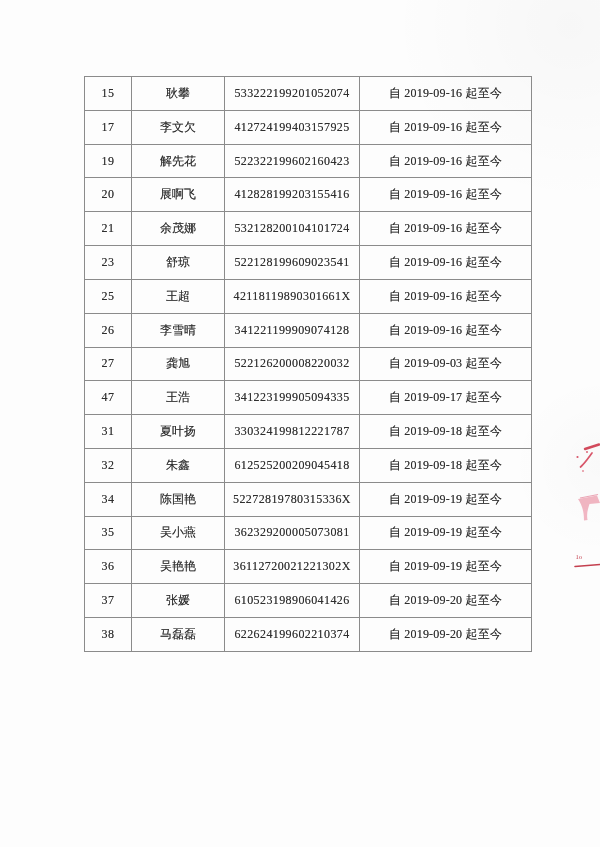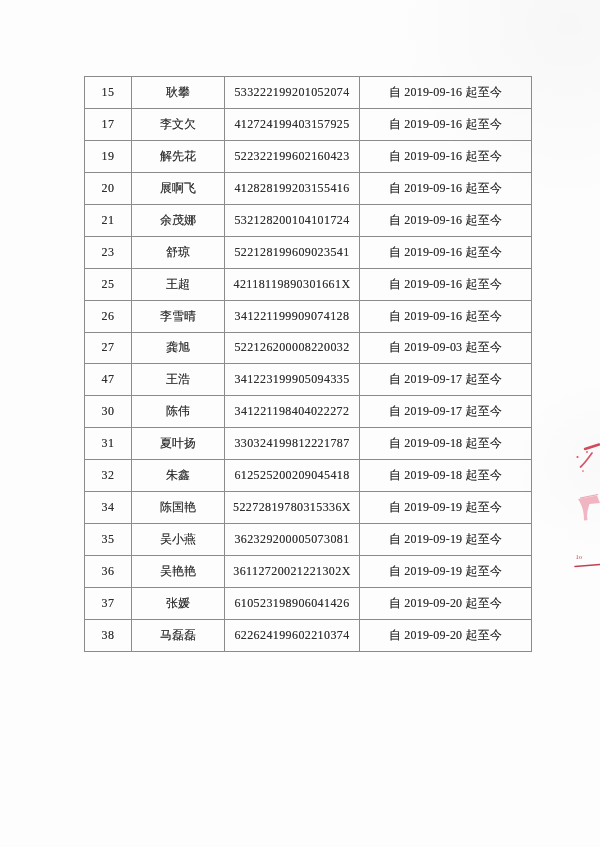--- a/index.html
+++ b/index.html
@@ -133,26 +133,20 @@
     </tr>
 
     <tr>
       <td class="col-index">47</td>
       <td class="col-name">王浩</td>
       <td class="col-id">341223199905094335</td>
       <td class="col-period">自 2019-09-17 起至今</td>
     </tr>
 
 
-    <tr>
-      <td class="col-index">30</td>
-      <td class="col-name">陈伟</td>
-      <td class="col-id">341221198404022272</td>
-      <td class="col-period">自 2019-09-17 起至今</td>
-    </tr>
 
     <tr>
       <td class="col-index">31</td>
       <td class="col-name">夏叶扬</td>
       <td class="col-id">330324199812221787</td>
       <td class="col-period">自 2019-09-18 起至今</td>
     </tr>
 
     <tr>
       <td class="col-index">32</td>

